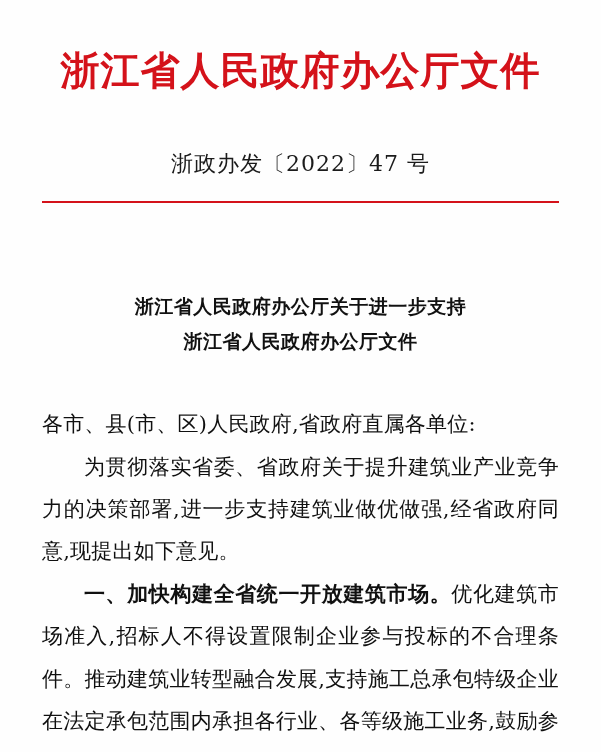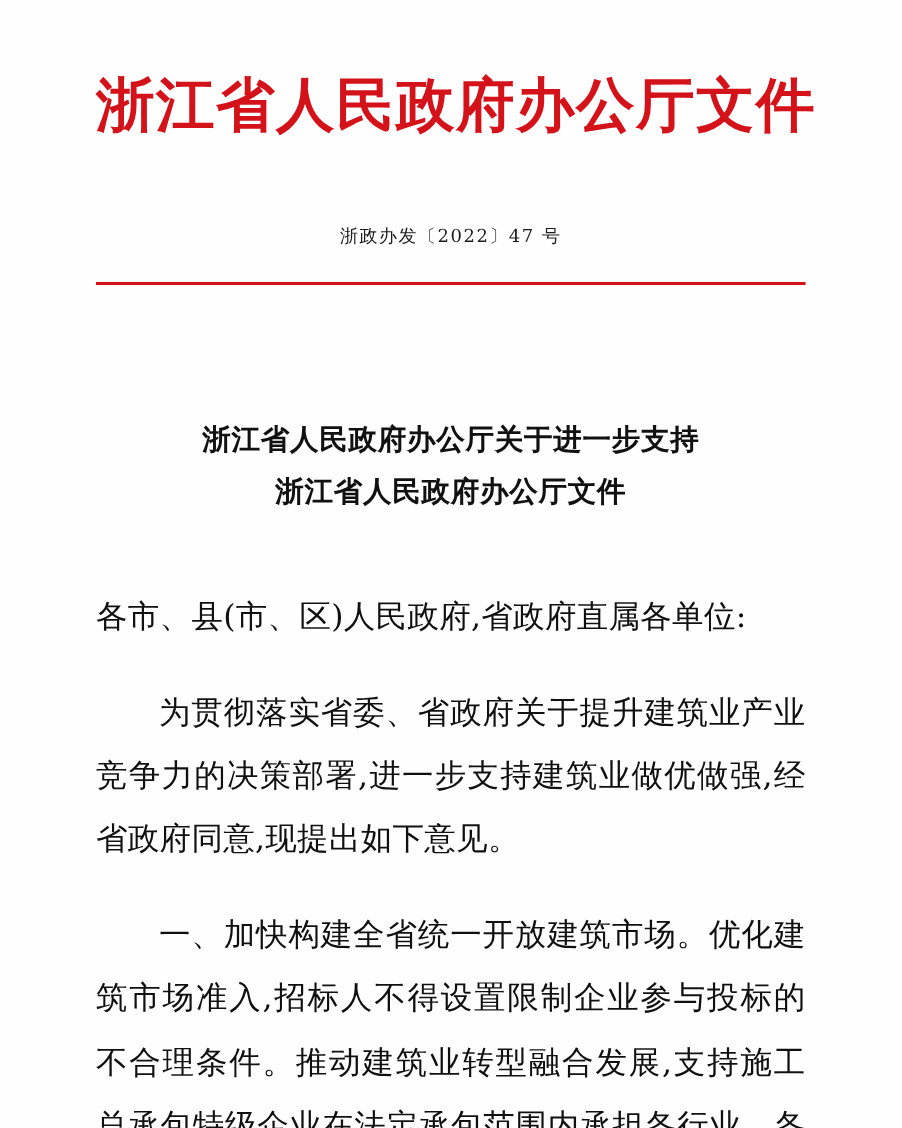--- a/index.html
+++ b/index.html
@@ -12,39 +12,39 @@
     height: 752px;
     overflow: hidden;
     font-family: "DejaVu Serif", "Liberation Serif", serif;
   }
   .page {
     position: relative;
     width: 601px;
     height: 752px;
     background: #fefefe;
     box-sizing: border-box;
-    padding: 0 64px;
+    padding: 0 42px;
   }
   .doc-header {
     text-align: center;
     padding-top: 48px;
   }
   .doc-title-red {
     color: #d4121a;
     font-size: 39px;
     font-weight: bold;
     letter-spacing: 1px;
     line-height: 1.15;
     white-space: nowrap;
     font-family: "DejaVu Serif", "Liberation Serif", serif;
   }
   .doc-number {
     text-align: center;
     margin-top: 56px;
-    font-size: 12px;
+    font-size: 22px;
     color: #1b1b1b;
     letter-spacing: 1px;
   }
   .red-rule {
     margin-top: 22px;
     height: 2px;
     background: #d4121a;
     width: 100%;
   }
   .doc-subject {
@@ -66,27 +66,26 @@
     color: #101010;
     line-height: 2.02;
     text-align: justify;
     letter-spacing: 0.2px;
   }
   .para {
     margin: 0;
   }
   .para.indent {
     text-indent: 2em;
-    margin-top: 21px;
   }
   .para.salutation {
     text-indent: 0;
   }
   .bold-lead {
-    font-weight: normal;
+    font-weight: bold;
   }
 </style>
 </head>
 <body>
 
 <div class="page">
 
   <div class="doc-header">
     <div class="doc-title-red">浙江省人民政府办公厅文件</div>
   </div>

